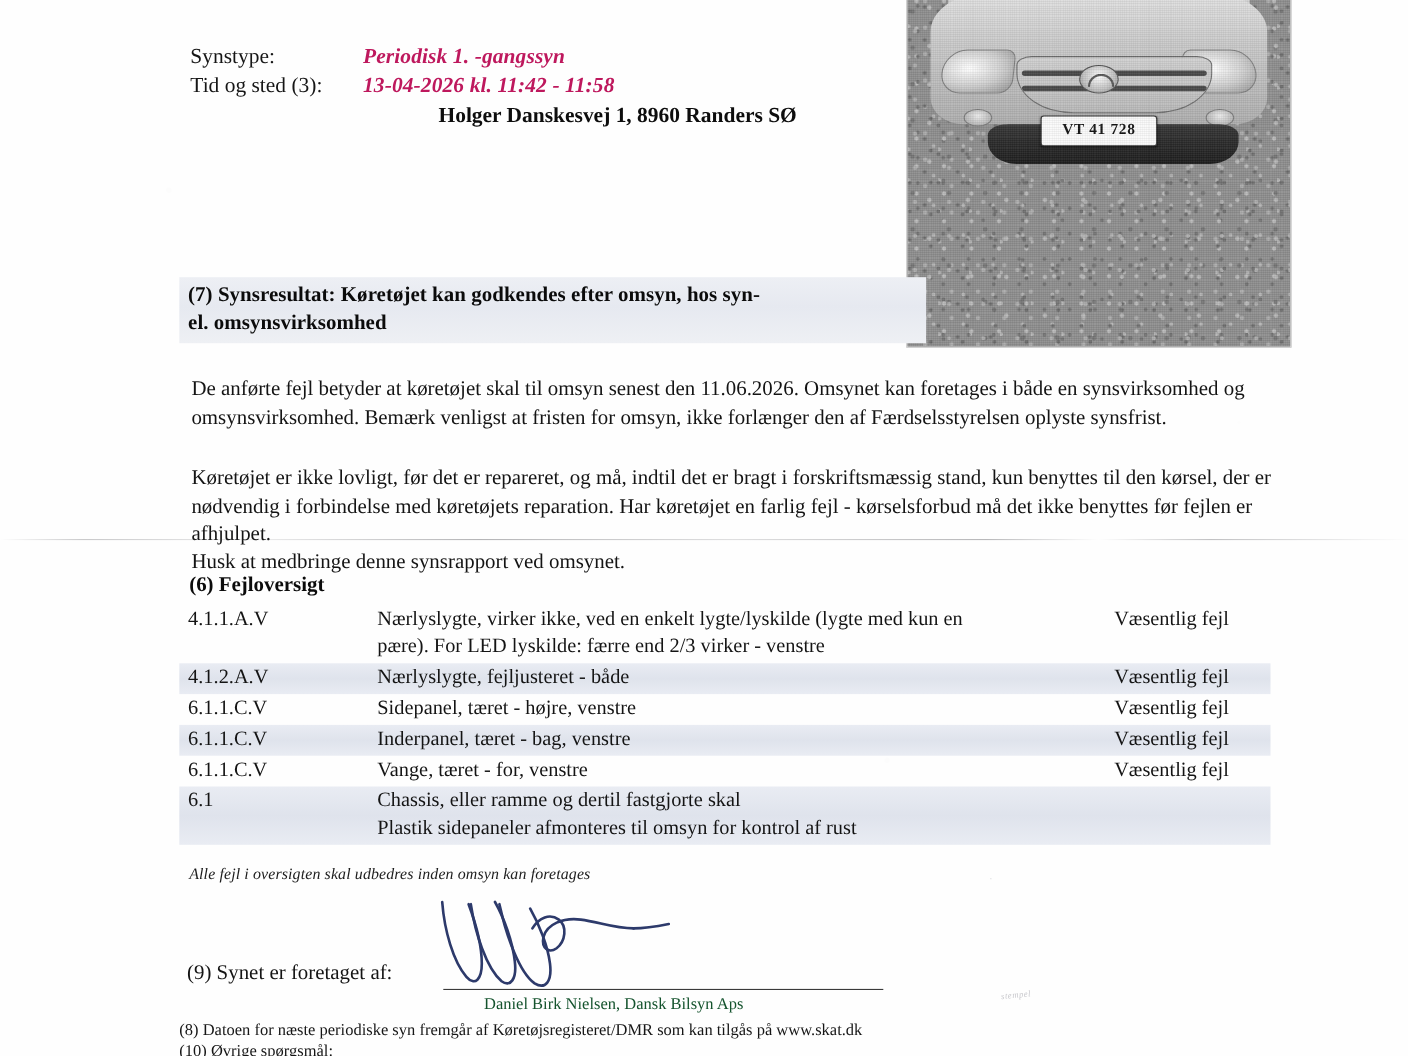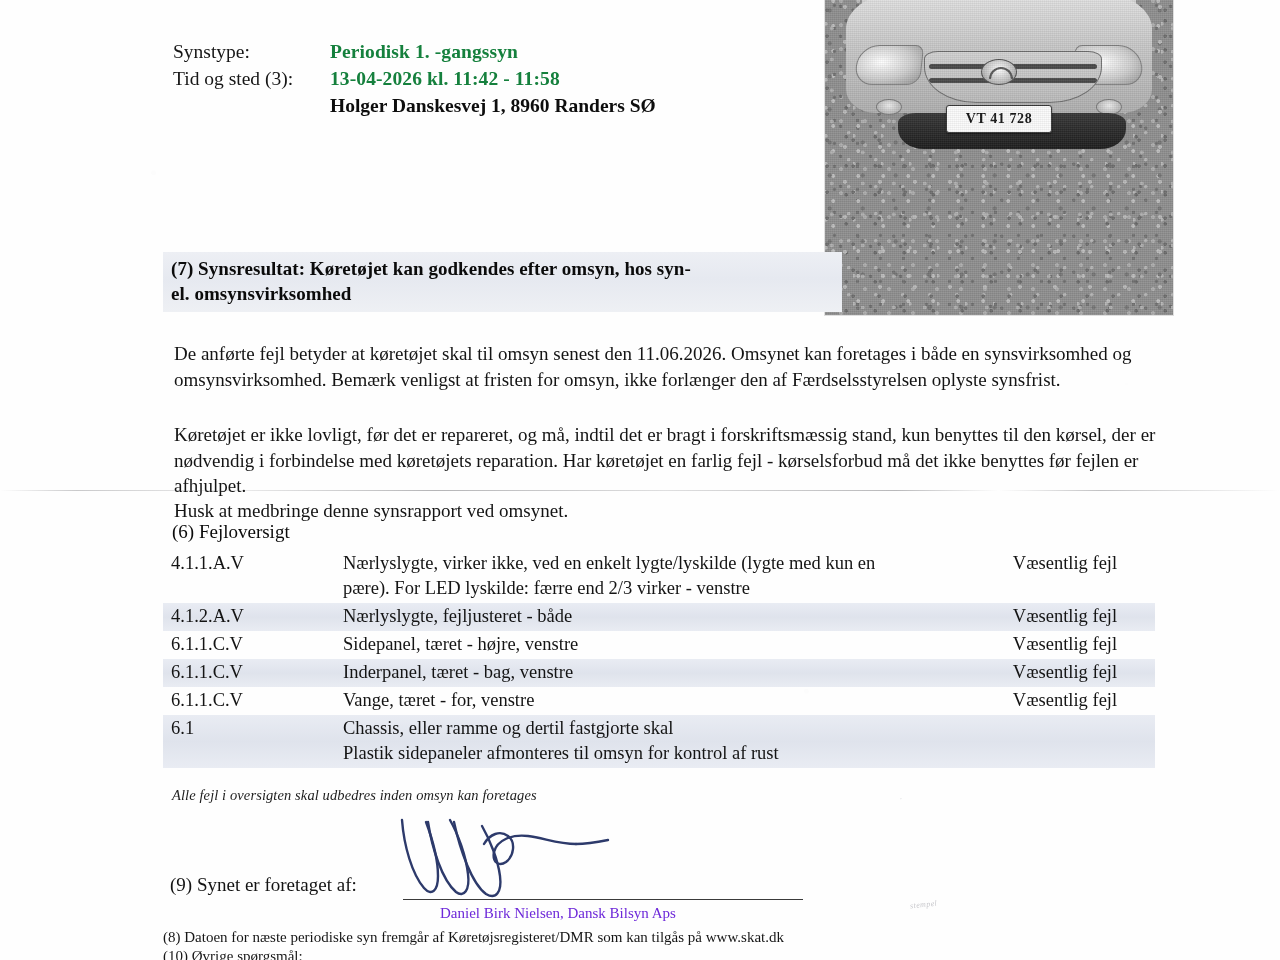--- a/index.html
+++ b/index.html
@@ -69,29 +69,31 @@
   }
   .kv-key {
     width: 157px;
     flex: 0 0 157px;
     font-size: 19.5px;
     color: #161616;
   }
   .kv-val {
     font-size: 19.5px;
     font-weight: bold;
-    color: #15803d;
+    color: #be185d;
     letter-spacing: .1px;
+    font-style: italic;
   }
   .kv-cont {
     margin-left: 157px;
     font-size: 19.5px;
     font-weight: bold;
     line-height: 27px;
     color: #0d0d0d;
+    text-align: center;
   }
 
   
   .photo-frame {
     position: absolute;
     left: 824px;
     top: -46px;
     width: 348px;
     height: 360px;
     overflow: hidden;
@@ -268,21 +270,21 @@
   }
   .para.p1 { top: 341px; width: 1006px; }
   .para.p2 { top: 422px; width: 1010px; }
   .para.p3 { top: 498px; width: 700px; }
 
   .section-title {
     position: absolute;
     left: 172px;
     top: 521px;
     font-size: 19px;
-    font-weight: normal;
+    font-weight: bold;
     color: #0b0b0b;
   }
 
   
   .fault-table {
     position: absolute;
     left: 163px;
     top: 550px;
     width: 992px;
   }
@@ -355,21 +357,21 @@
     top: 818px;
     width: 260px;
     height: 90px;
     pointer-events: none;
   }
   .sig-name {
     position: absolute;
     left: 440px;
     top: 905px;
     font-size: 15px;
-    color: #6d28d9;
+    color: #14532d;
   }
 
   
   .bottom-line {
     position: absolute;
     left: 163px;
     font-size: 15px;
     color: #161616;
   }
   .bottom-line.b1 { top: 929px; }

